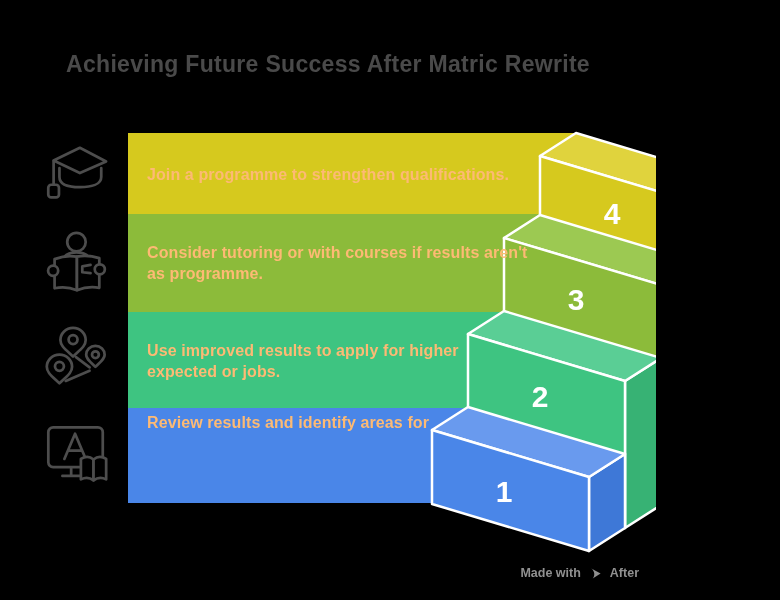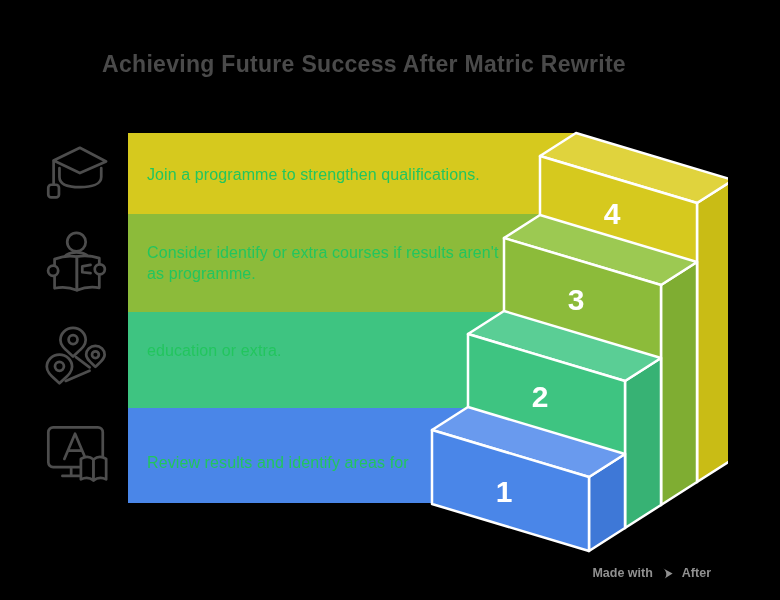--- a/index.html
+++ b/index.html
@@ -1,34 +1,34 @@
 <!DOCTYPE html>
 <html><head>
 <meta charset="utf-8">
 <style>
   html,body { margin:0; padding:0; background:#000; }
   .stage {
-    position:relative; width:728px; height:600px; overflow:hidden;
+    position:relative; width:656px; height:600px; overflow:hidden;
     background:#000000;
     font-family:"Liberation Sans", sans-serif;
   }
   .title {
     position:absolute; top:51px; left:0; width:100%;
     text-align:center; font-size:23px; font-weight:bold;
     letter-spacing:0.3px; color:#4a4a4a;
   }
   .scene { position:absolute; left:0; top:0; width:780px; height:600px; }
   .boxes polygon { stroke-width:2.5; stroke-linejoin:round; }
   .num {
     fill:#ffffff; font-family:"Liberation Sans", sans-serif;
     font-size:30px; font-weight:bold; text-anchor:middle;
   }
   .btext {
-    position:absolute; left:147px; color:#22c55e;
-    font-size:16px; line-height:21px; font-weight:400;
+    position:absolute; left:147px; color:#fdba74;
+    font-size:16px; line-height:21px; font-weight:700;
     letter-spacing:0.1px; white-space:nowrap;
   }
   .icon { position:absolute; width:70px; height:70px; }
   .icon path, .icon polygon, .icon rect, .icon circle {
     stroke-width:2.8; stroke-linecap:round; stroke-linejoin:round; fill:none;
   }
   .icon .solid { fill:#000000; }
   .watermark {
     position:absolute; right:17px; bottom:20px;
     display:flex; align-items:center; gap:8px;
@@ -112,27 +112,28 @@
     <path d="M30,47 V54 M21,55.5 H40"></path>
     <path class="solid" d="M40,38 Q47,33.5 53,38.5 L53,60 Q47,55.5 40,59 Z"></path>
     <path class="solid" d="M66,38 Q59,33.5 53,38.5 L53,60 Q59,55.5 66,59 Z"></path>
     <path d="M49,57.5 L53,62.5 L57,57.5 Z" stroke="none" fill="#4d4d4d"></path>
   </svg>
 
   <div class="btext" style="top:164px;">
     <div>Join a programme to strengthen qualifications.</div>
   </div>
   <div class="btext" style="top:242px;">
-    <div>Consider identify or extra courses if results aren't</div>
+    <div>Consider tutoring or with courses if results aren't</div>
     <div>as programme.</div>
   </div>
   <div class="btext" style="top:340px;">
-    <div>education or extra.</div>
+    <div>Use improved results to apply for higher</div>
+    <div>expected or jobs.</div>
   </div>
-  <div class="btext" style="top:452px;">
+  <div class="btext" style="top:412px;">
     <div>Review results and identify areas for</div>
   </div>
 
   <div class="watermark">
     <span>Made with</span>
     <svg width="13" height="13" viewBox="0 0 14 14">
       <path d="M2.5,1.5 L12.5,7 L4,12.5 C6.5,9.5 6.5,4.5 2.5,1.5 Z" fill="#909090"></path>
     </svg>
     <span>After</span>
   </div>

